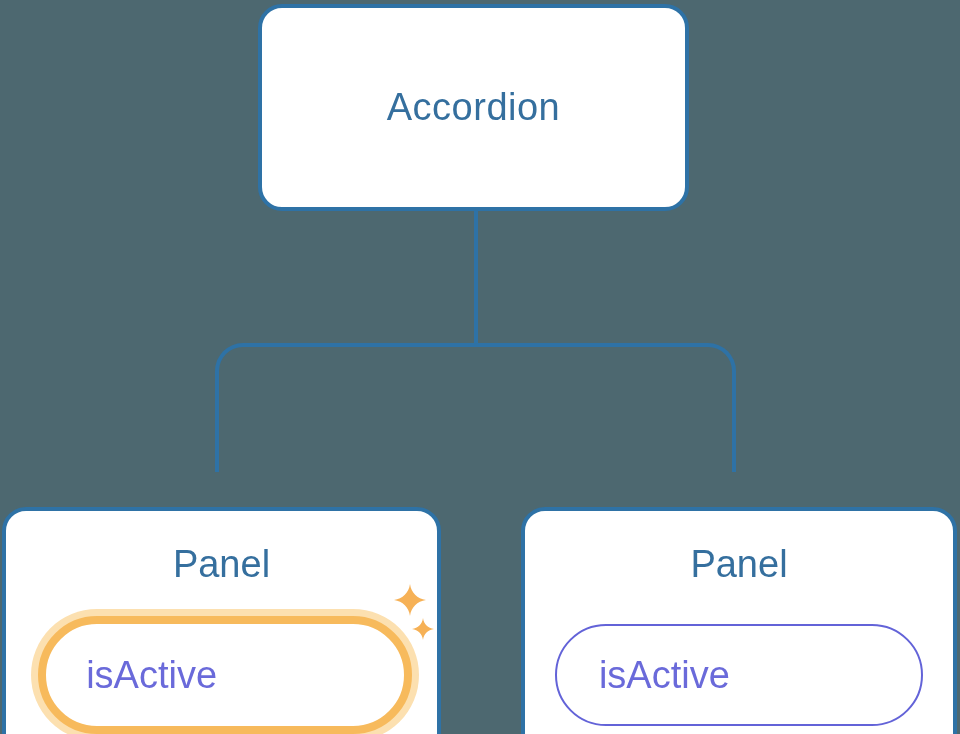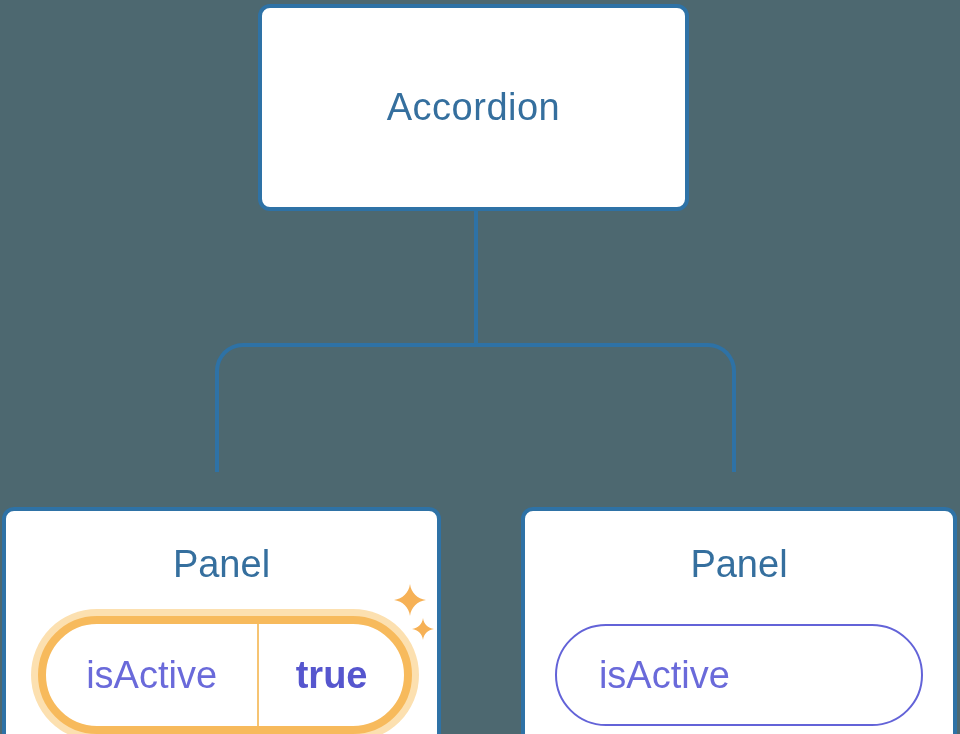--- a/index.html
+++ b/index.html
@@ -7,21 +7,21 @@
   body {
     position: relative;
     overflow: hidden;
     background: var(--background, #4D6870);
     font-family: "Liberation Sans", sans-serif;
   }
   .node {
     position: absolute;
     background: var(--node-bg, #FFFFFF);
     border: 4px solid var(--line, #2E72A6);
-    border-radius: 12px;
+    border-radius: 24px;
   }
   .accordion-node {
     left: 258px; top: 4px; width: 431px; height: 207px;
     display: flex; align-items: center; justify-content: center;
   }
   .node-label {
     color: var(--node-text, #356F9E);
     font-size: 38px;
     font-weight: 500;
     letter-spacing: 0.5px;
@@ -96,21 +96,20 @@
     <span class="node-label">Accordion</span>
   </div>
 
   <div class="stem"></div>
   <div class="branch"></div>
 
   <div class="node panel-node left">
     <div class="panel-title">Panel</div>
     <div class="pill active">
       <div class="cell key">isActive</div>
-      <div class="cell value">true</div>
     </div>
     <span class="sparkle large">
       <svg viewBox="0 0 24 24" fill="currentColor" aria-hidden="true">
         <path d="M12 0 C12.9 6.6 17.4 11.1 24 12 C17.4 12.9 12.9 17.4 12 24 C11.1 17.4 6.6 12.9 0 12 C6.6 11.1 11.1 6.6 12 0 Z"></path>
       </svg>
     </span>
     <span class="sparkle small">
       <svg viewBox="0 0 24 24" fill="currentColor" aria-hidden="true">
         <path d="M12 0 C12.9 6.6 17.4 11.1 24 12 C17.4 12.9 12.9 17.4 12 24 C11.1 17.4 6.6 12.9 0 12 C6.6 11.1 11.1 6.6 12 0 Z"></path>
       </svg>

